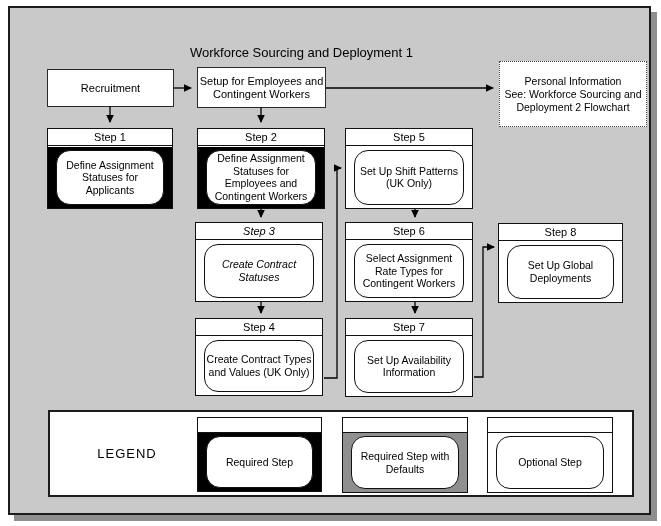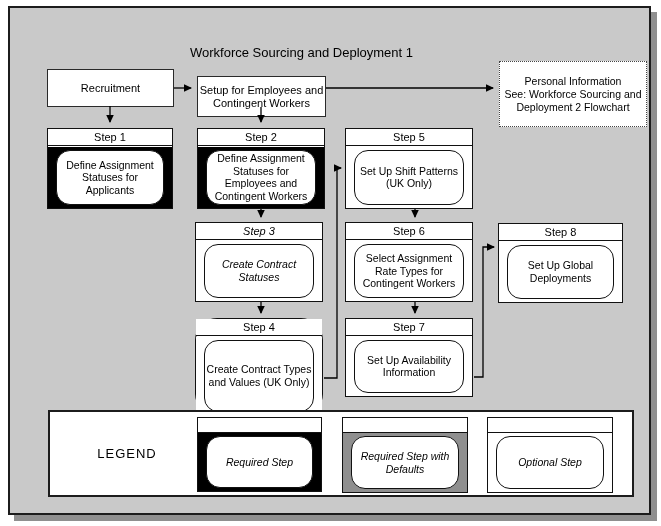--- a/index.html
+++ b/index.html
@@ -51,38 +51,38 @@
     background:#fff;border:2px solid #1c1c1c;box-sizing:border-box;
   }
   .legend-title{
     position:absolute;left:62px;top:446px;width:130px;
     text-align:center;font-size:13px;letter-spacing:1px;
   }
   .samplebox{
     position:absolute;background:#fff;border:1px solid #111;box-sizing:border-box;
   }
   .samplebox .hdr{height:14px;background:#fff;border-bottom:1px solid #111;}
-  .samplebox .body{position:absolute;left:0;right:0;top:15px;bottom:0;font-style:italic;}
+  .samplebox .body{position:absolute;left:0;right:0;top:15px;bottom:0;}
   svg.wires{position:absolute;left:0;top:0;pointer-events:none;}
   .line2{display:block;}
 </style>
 </head>
 <body>
 
 <div id="canvas">
 
   <div class="frame"></div>
 
   <div class="title">Workforce Sourcing and Deployment 1</div>
 
   <div class="plainbox" style="left:47px;top:69px;width:125px;height:36px;">
     <span>Recruitment</span>
   </div>
 
-  <div class="plainbox" style="left:197px;top:76px;width:127px;height:39px;flex-direction:column;">
+  <div class="plainbox" style="left:197px;top:67px;width:127px;height:39px;flex-direction:column;">
     <span class="line2">Setup for Employees and</span>
     <span class="line2">Contingent Workers</span>
   </div>
 
   <div class="dashedbox" style="left:499px;top:61px;width:146px;height:64px;">
     <span class="line2">Personal Information</span>
     <span class="line2">See: Workforce Sourcing and</span>
     <span class="line2">Deployment 2 Flowchart</span>
   </div>
 
@@ -121,21 +121,21 @@
     </div>
   </div>
 
   <div class="stepbox" style="left:498px;top:223px;width:125px;height:80px;">
     <div class="hdr">Step 8</div>
     <div class="body optional">
       <div class="rounded">Set Up Global Deployments</div>
     </div>
   </div>
 
-  <div class="stepbox" style="left:195px;top:318px;width:128px;height:98px;border-radius:22px;">
+  <div class="stepbox" style="left:195px;top:318px;width:128px;height:78px;">
     <div class="hdr">Step 4</div>
     <div class="body optional">
       <div class="rounded">Create Contract Types and Values (UK Only)</div>
     </div>
   </div>
 
   <div class="stepbox" style="left:345px;top:318px;width:128px;height:79px;">
     <div class="hdr">Step 7</div>
     <div class="body optional">
       <div class="rounded">Set Up Availability Information</div>

